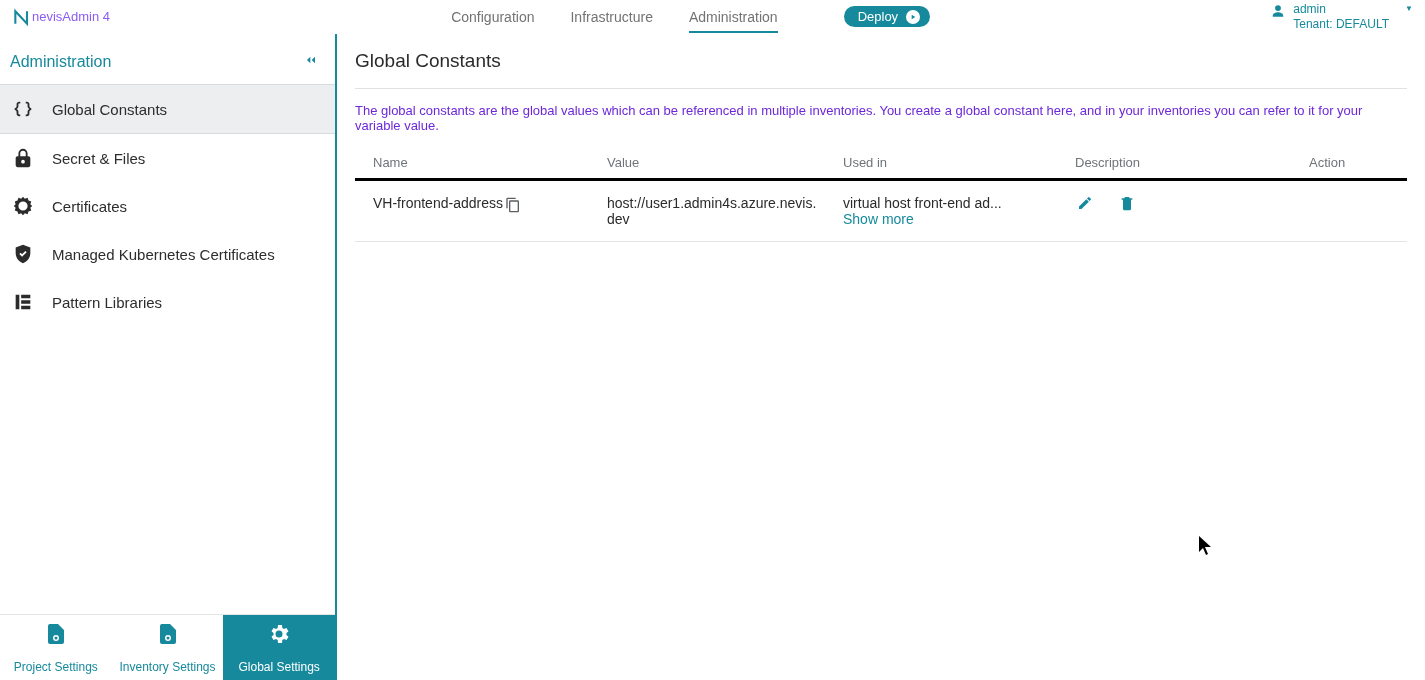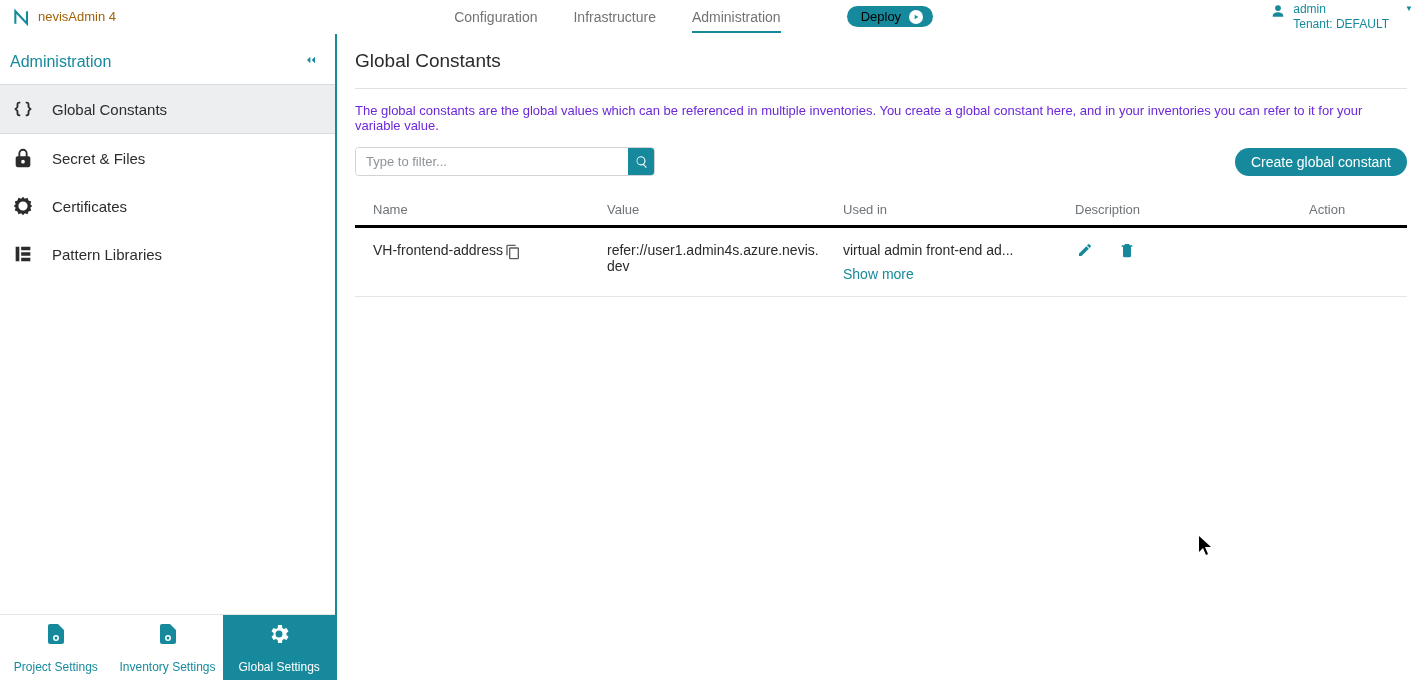--- a/index.html
+++ b/index.html
@@ -1,25 +1,25 @@
 <!DOCTYPE html>
 <html><head>
 <meta charset="utf-8">
 <style>
   * { box-sizing: border-box; margin: 0; padding: 0; }
   html, body { width: 1425px; height: 680px; font-family: Arial, Helvetica, sans-serif; background: #ffffff; color: #333; overflow: hidden; }
 
   
   .topbar { height: 34px; display: flex; align-items: center; padding: 0 12px; border-bottom: 1px solid transparent; }
-  .brand { display: flex; align-items: center; gap: 6px; color: #a16207; font-size: 13px; font-weight: 400; }
+  .brand { display: flex; align-items: center; color: #8b5cf6; font-size: 13px; font-weight: 400; }
   .brand-logo { width: 20px; height: 20px; color: #168a9c; }
   .topnav { flex: 1; display: flex; justify-content: center; gap: 36px; align-items: center; }
   .topnav .nav-link { color: #737373; font-size: 14px; padding: 8px 0 6px; border-bottom: 2px solid transparent; cursor: pointer; }
   .topnav .nav-link.active { border-bottom-color: #168a9c; }
-  .deploy-pill { background: #168a9c; color: #000000; border-radius: 999px; padding: 3px 10px 3px 14px; display: inline-flex; align-items: center; gap: 8px; font-size: 13px; cursor: pointer; margin-left: 30px; }
+  .deploy-pill { background: #168a9c; color: #ffffff; border-radius: 999px; padding: 3px 10px 3px 14px; display: inline-flex; align-items: center; gap: 8px; font-size: 13px; cursor: pointer; margin-left: 30px; }
   .deploy-pill .circle { width: 14px; height: 14px; border-radius: 50%; background: #fff; display: flex; align-items: center; justify-content: center; }
   .deploy-pill .circle svg { fill: #168a9c; }
   .user-block { display: flex; align-items: flex-start; gap: 8px; color: #168a9c; font-size: 12px; cursor: pointer; }
   .user-block .user-icon { width: 14px; height: 14px; fill: #168a9c; margin-top: 2px; }
   .user-block .lines { line-height: 1.2; }
   .user-block .caret { font-size: 8px; margin-left: 8px; align-self: flex-start; margin-top: 2px; }
 
   
   .body { display: flex; height: calc(680px - 34px); }
   .sidebar { width: 337px; border-right: 2px solid #168a9c; display: flex; flex-direction: column; }
@@ -58,21 +58,21 @@
   .col-desc  { width: 234px; }
   .col-action{ flex: 1; }
 
   .table-row { display: flex; font-size: 14px; color: #2b2b2b; padding: 14px 18px; border-bottom: 1px solid #e5e5e5; }
   .cell-name { width: 234px; display: flex; align-items: flex-start; gap: 2px; }
   .copy-ico { width: 16px; height: 16px; fill: #5a5e61; cursor: pointer; margin-top: 2px; }
   .cell-value { width: 236px; color: #2b2b2b; word-break: break-all; padding-right: 20px; }
   .cell-used { width: 232px; color: #8d9499; display: flex; align-items: center; gap: 6px; }
   .info-ico { width: 14px; height: 14px; fill: #8d9499; }
   .cell-desc { width: 234px; }
-  .show-more { color: #168a9c; cursor: pointer; display: block; margin-top: 8px; }
+  .show-more { color: #168a9c; cursor: pointer; display: block; margin-top: 0; }
   .cell-action { flex: 1; display: flex; gap: 26px; }
   .act-ico { width: 16px; height: 16px; fill: #168a9c; cursor: pointer; }
 
   .cursor-pointer { position: absolute; left: 1199px; top: 536px; pointer-events: none; }
 </style>
 </head>
 <body>
 
 <div class="topbar">
   <div class="brand">
@@ -131,20 +131,26 @@
         <span>Secret &amp; Files</span>
       </li>
       <li class="nav-item">
         <svg class="nav-icon" viewBox="0 0 24 24">
             <path d="M12 2l2 2 3-1 1 3 3 1-1 3 2 2-2 2 1 3-3 1-1 3-3-1-2 2-2-2-3 1-1-3-3-1 1-3-2-2 2-2-1-3 3-1 1-3 3 1 2-2zm0 5a5 5 0 100 10 5 5 0 000-10z"></path>
           </svg>
         <span>Certificates</span>
       </li>
       <li class="nav-item">
         <svg class="nav-icon" viewBox="0 0 24 24">
+            <path d="M12 2l8 3v6c0 5-3.5 9.5-8 11-4.5-1.5-8-6-8-11V5l8-3zm-1 13l5-5-1.4-1.4L11 12.2 9.4 10.6 8 12l3 3z"></path>
+          </svg>
+        <span>Managed Kubernetes Certificates</span>
+      </li>
+      <li class="nav-item">
+        <svg class="nav-icon" viewBox="0 0 24 24">
             <path d="M4 4h4v16H4V4zm6 0h10v4H10V4zm0 6h10v4H10v-4zm0 6h10v4H10v-4z"></path>
           </svg>
         <span>Pattern Libraries</span>
       </li>
     </ul>
 
     <div class="bottom-tabs">
       <div class="btab">
         <svg viewBox="0 0 24 24">
             <path d="M14 2H6a2 2 0 00-2 2v16a2 2 0 002 2h12a2 2 0 002-2V8l-6-6zM9 16a3 3 0 116 0 3 3 0 01-6 0zm3-1.5a1.5 1.5 0 100 3 1.5 1.5 0 000-3z"></path>
@@ -164,50 +170,39 @@
         <span>Global Settings</span>
       </div>
     </div>
   </div>
 
   <div class="main">
     <div class="page-title">Global Constants</div>
     <div class="divider"></div>
     <div class="page-desc">The global constants are the global values which can be referenced in multiple inventories. You create a global constant here, and in your inventories you can refer to it for your variable value.</div>
 
-    <div class="filter-row">
-      <div class="filter-box">
-        <input class="filter-input" placeholder="Type to filter..." style="">
-        <div class="filter-btn">
-          <svg viewBox="0 0 24 24">
-              <path d="M10 2a8 8 0 015.3 13.9l5 5-1.4 1.4-5-5A8 8 0 1110 2zm0 2a6 6 0 100 12 6 6 0 000-12z"></path>
-            </svg>
-        </div>
-      </div>
-      <div class="create-btn">Create global constant</div>
-    </div>
 
     <div class="table-head">
       <div class="col-name">Name</div>
       <div class="col-value">Value</div>
       <div class="col-used">Used in</div>
       <div class="col-desc">Description</div>
       <div class="col-action">Action</div>
     </div>
 
     <div class="table-row">
       <div class="cell-name">
         <span>VH-frontend-address</span>
         <svg class="copy-ico" viewBox="0 0 24 24">
             <path d="M16 1H4a2 2 0 00-2 2v14h2V3h12V1zm3 4H8a2 2 0 00-2 2v14a2 2 0 002 2h11a2 2 0 002-2V7a2 2 0 00-2-2zm0 16H8V7h11v14z"></path>
           </svg>
       </div>
-      <div class="cell-value">refer://user1.admin4s.azure.nevis.dev</div>
+      <div class="cell-value">host://user1.admin4s.azure.nevis.dev</div>
       <div class="cell-desc">
-        <span>virtual admin front-end ad...</span>
+        <span>virtual host front-end ad...</span>
         <span class="show-more">Show more</span>
       </div>
       <div class="cell-action">
         <svg class="act-ico" viewBox="0 0 24 24">
             <path d="M3 17.25V21h3.75L17.8 9.94l-3.75-3.75L3 17.25zM20.7 7.04a1 1 0 000-1.41l-2.34-2.34a1 1 0 00-1.41 0L15 5.24l3.75 3.75 1.95-1.95z"></path>
           </svg>
         <svg class="act-ico" viewBox="0 0 24 24">
             <path d="M6 7h12v14a2 2 0 01-2 2H8a2 2 0 01-2-2V7zm3-4h6l1 2h4v2H4V5h4l1-2z"></path>
           </svg>
       </div>

